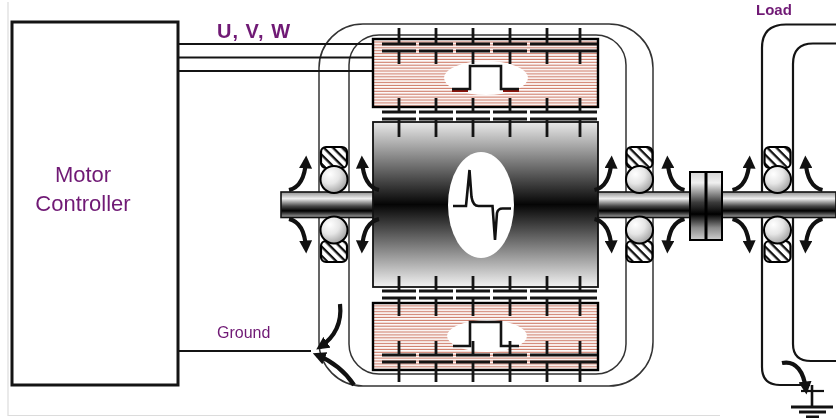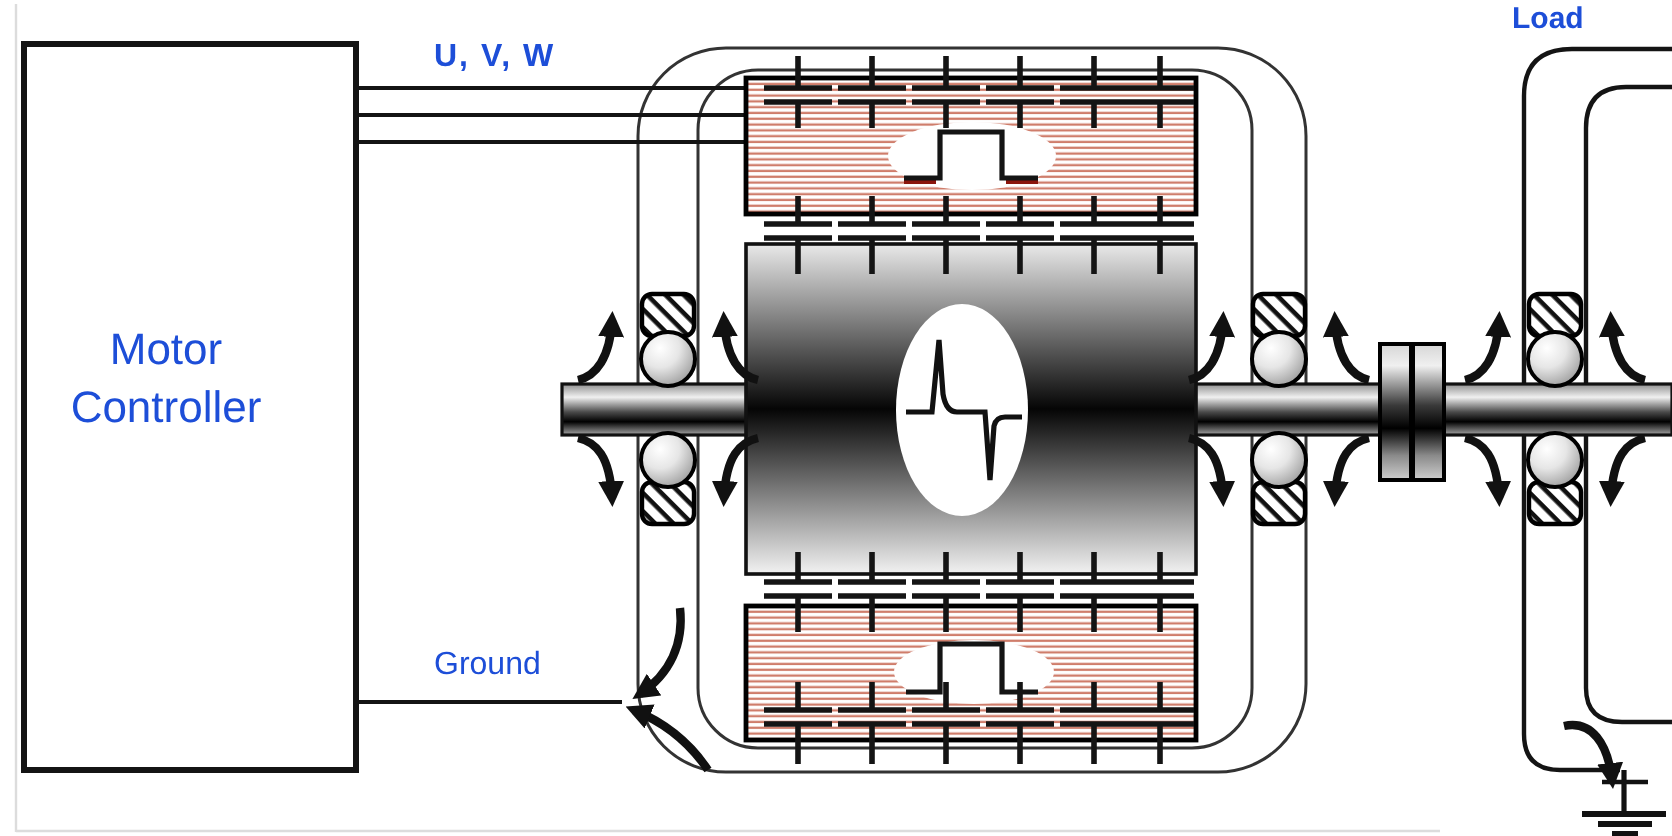--- a/index.html
+++ b/index.html
@@ -1,26 +1,26 @@
 <!DOCTYPE html>
 <html><head>
 <meta charset="utf-8">
 <style>
   html,body{margin:0;padding:0;background:#fff;}
   #stage{
     position:relative;width:836px;height:418px;background:#ffffff;
     font-family:"Liberation Sans","DejaVu Sans",sans-serif;overflow:hidden;
   }
   #stage svg{position:absolute;left:0;top:0;}
-  .lbl{position:absolute;color:#1d4ed8;white-space:pre;}
+  .lbl{position:absolute;color:#701a75;white-space:pre;}
   .lbl-controller{
     left:12px;top:160px;width:142px;text-align:center;
     font-size:22px;line-height:29px;font-weight:400;white-space:normal;
   }
-  .lbl-phases{left:217px;top:20px;font-size:16px;font-weight:700;letter-spacing:1px;}
+  .lbl-phases{left:217px;top:20px;font-size:20px;font-weight:700;letter-spacing:1px;}
   .lbl-ground{left:217px;top:324px;font-size:16px;font-weight:400;}
   .lbl-load{left:756px;top:1px;font-size:15px;font-weight:700;}
 </style>
 </head>
 <body>
 
 <div id="stage">
 
 <svg width="836" height="418" viewBox="0 0 836 418">
   <defs>

